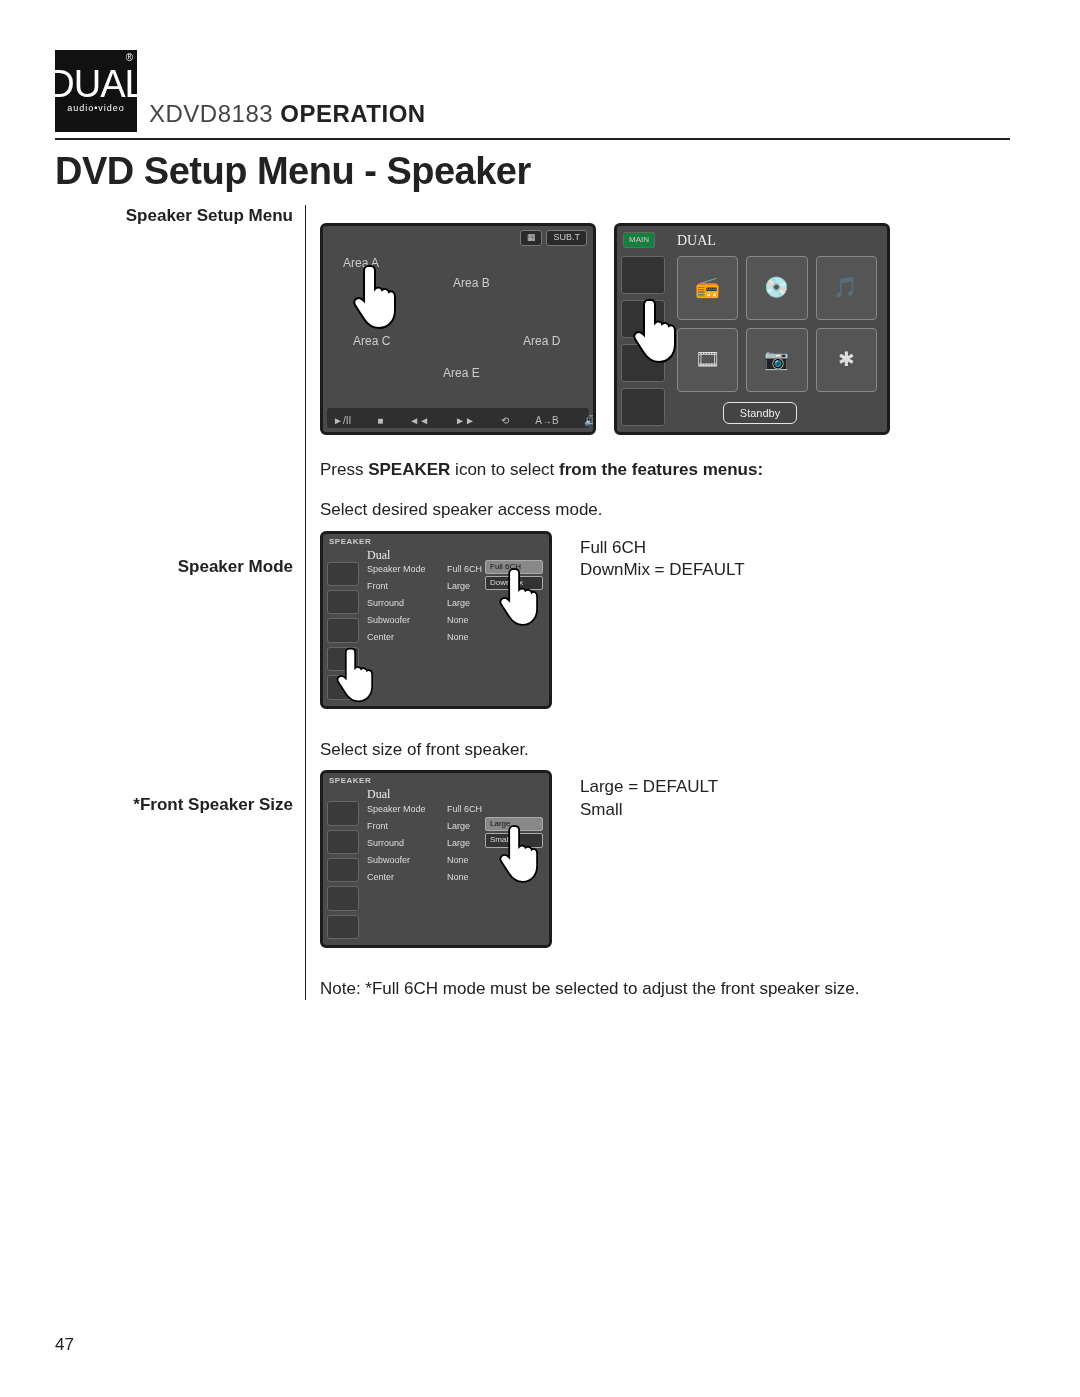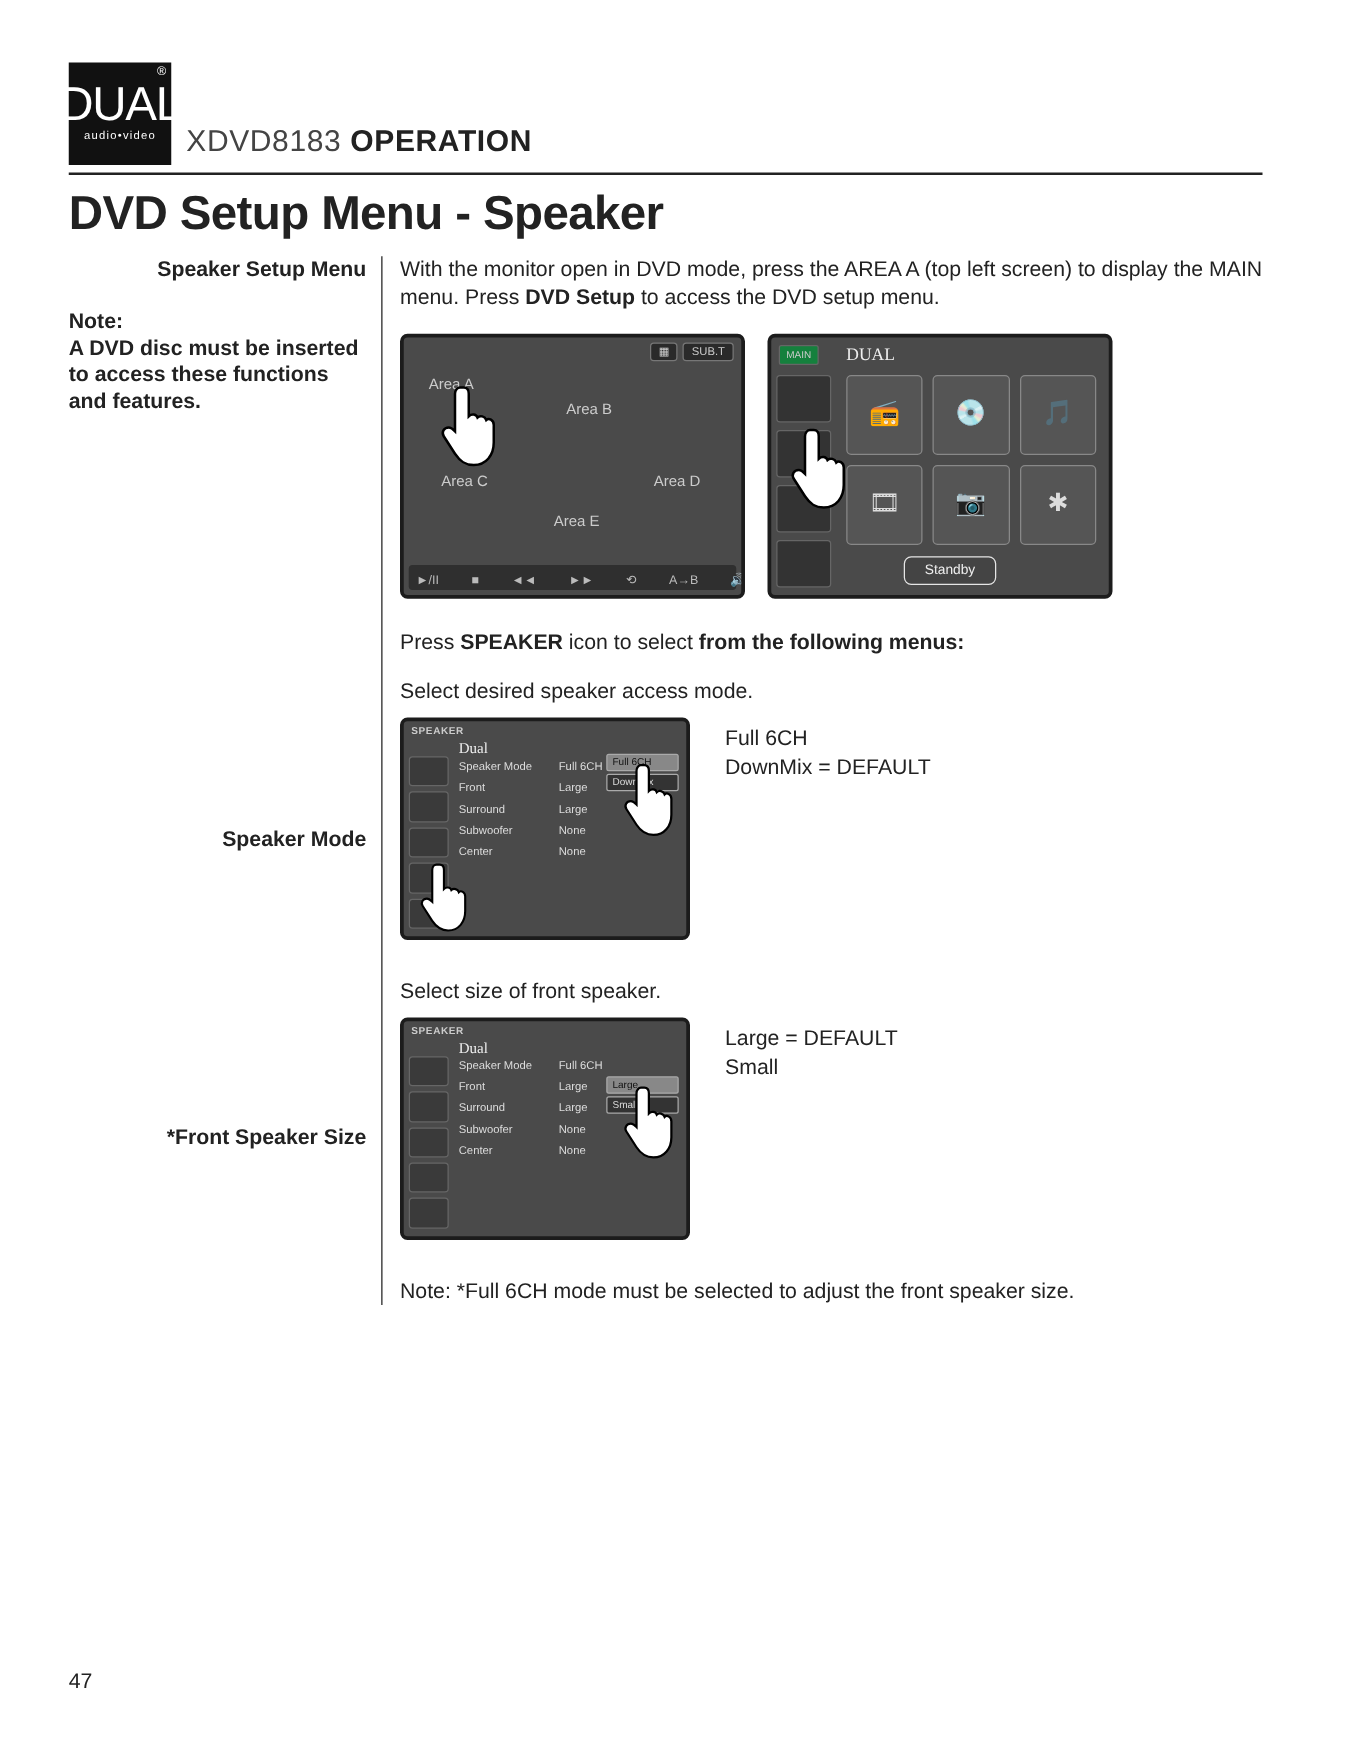--- a/index.html
+++ b/index.html
@@ -232,36 +232,29 @@
     </div>
   </div>
   <hr class="hr">
 
   <div class="page-title">DVD Setup Menu - Speaker</div>
 
   <div class="body">
 
     <div class="col-left">
       <div class="left-label">Speaker Setup Menu</div>
-      <div class="note-block">
-        <div>Note:</div>
-        <div>A DVD disc must be inserted to access these functions and features.</div>
-      </div>
 
       <div style="height:330px;"></div>
       <div class="left-label">Speaker Mode</div>
 
       <div style="height:216px;"></div>
       <div class="left-label">*Front Speaker Size</div>
     </div>
 
     <div class="col-right">
-      <div>
-        <span>With the monitor open in DVD mode, press the AREA A (top left screen) to display the MAIN menu. Press </span><b>DVD Setup</b><span> to access the DVD setup menu.</span>
-      </div>
 
       <div class="screens-row">
 
         <div class="screen">
           <div class="screen-top">
             <span class="pill">▦</span>
             <span class="pill">SUB.T</span>
           </div>
           <span class="area-lbl" style="top:30px;left:20px;">Area A</span>
           <span class="area-lbl" style="top:50px;left:130px;">Area B</span>
@@ -305,21 +298,21 @@
           <div class="standby-btn">Standby</div>
           <div class="hand" style="top:70px;left:14px;">
             <svg viewBox="0 0 50 70">
                 <path fill="#fff" stroke="#000" stroke-width="2" d="M20 4c3 0 4 2 4 5v18c2-2 6-2 7 1 2-2 6-1 7 2 2-2 6 0 6 4v14c0 10-6 18-16 18-7 0-11-3-15-9l-9-14c-2-3 0-7 4-7 2 0 3 1 5 3V9c0-3 2-5 4-5z"></path>
               </svg>
           </div>
         </div>
       </div>
 
       <div style="margin-bottom:18px;">
-        <span>Press </span><b>SPEAKER</b><span> icon to select </span><b>from the following menus:</b>
+        <span>Press </span><b>SPEAKER</b><span> icon to select </span><b>from the features menus:</b>
       </div>
 
       <div>Select desired speaker access mode.</div>
       <div class="spk-screen-wrap">
         <div class="screen small">
           <span class="spk-title">SPEAKER</span>
           <span class="spk-logo">Dual</span>
           <div class="spk-side">
               <div class="b"></div>
               <div class="b"></div>

